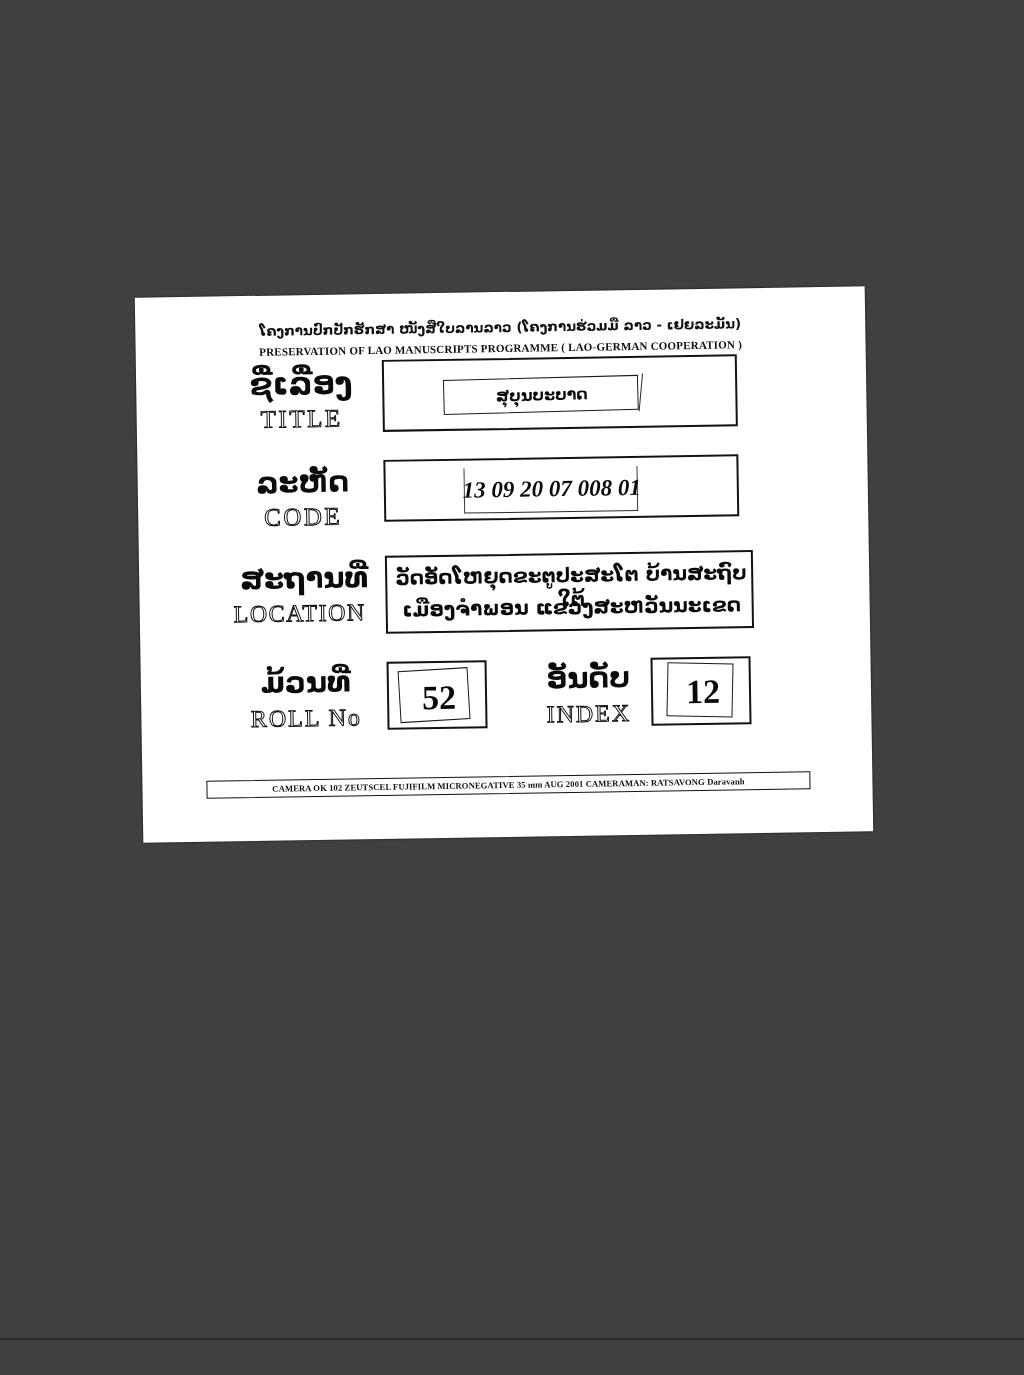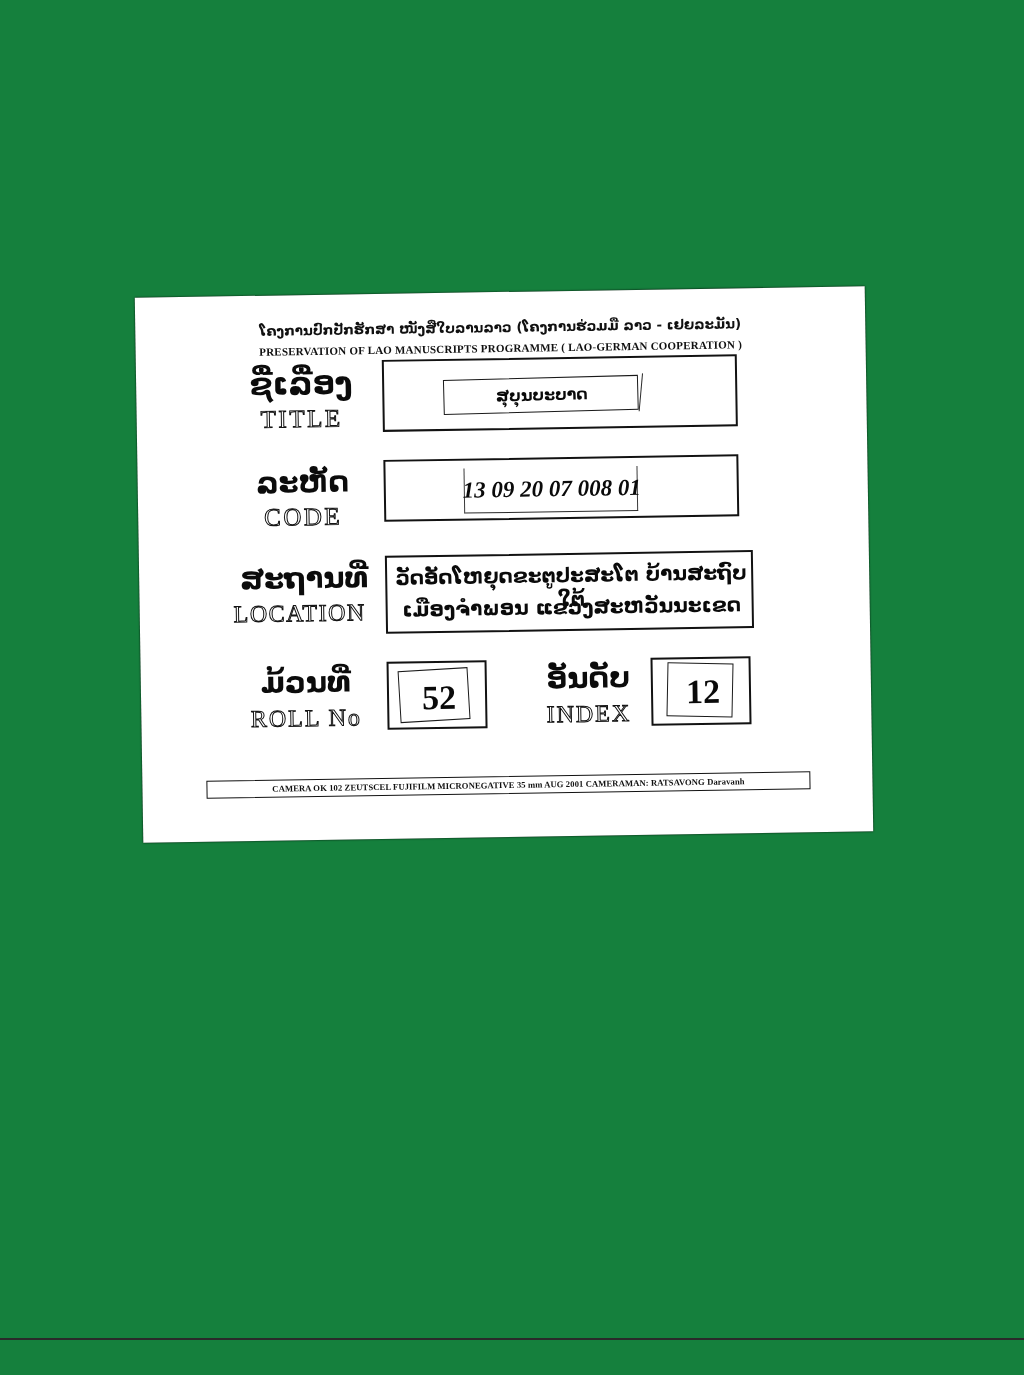--- a/index.html
+++ b/index.html
@@ -14,21 +14,21 @@
     overflow: hidden;
     font-family: "Liberation Serif", serif;
   }
 
   
   #film-frame {
     position: absolute;
     left: 0; top: 0;
     width: 1024px;
     height: 1375px;
-    background: #15803d;
+    background: #404040;
   }
   
   #film-edge {
     position: absolute;
     left: 0;
     top: 1338px;
     width: 1024px;
     height: 2px;
     background: #2a2a2a;
   }

